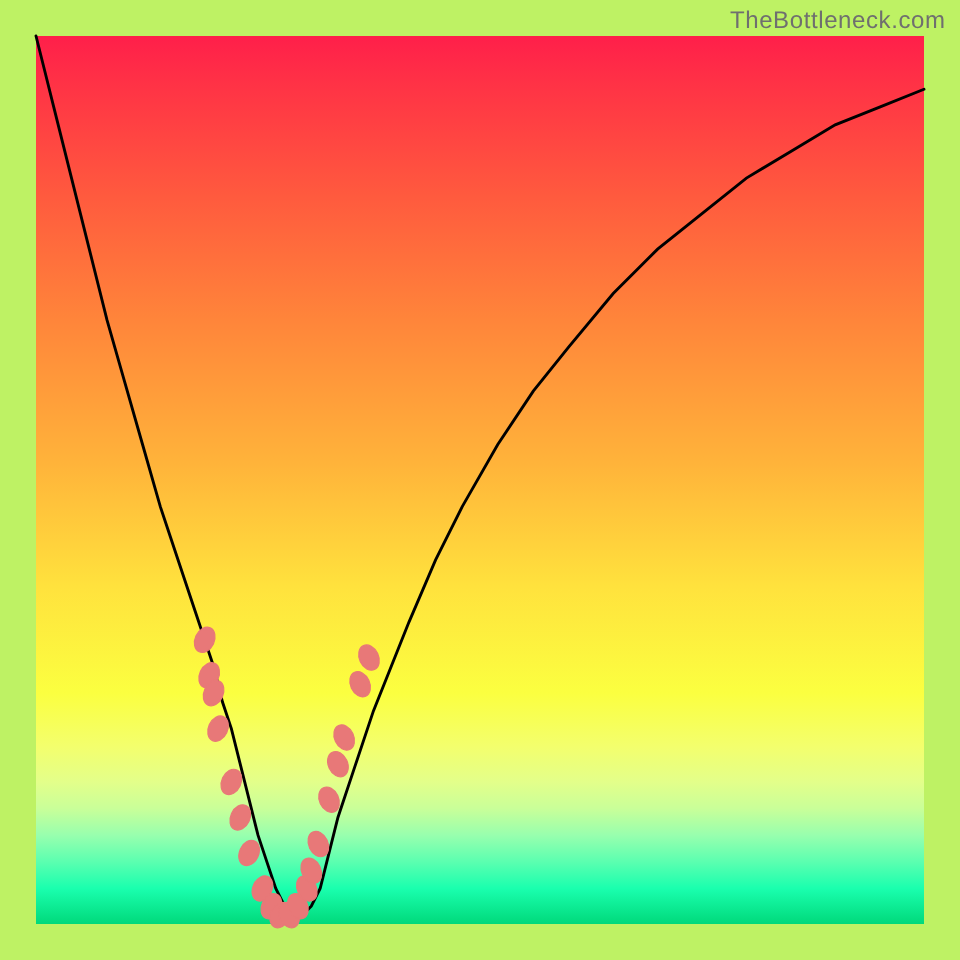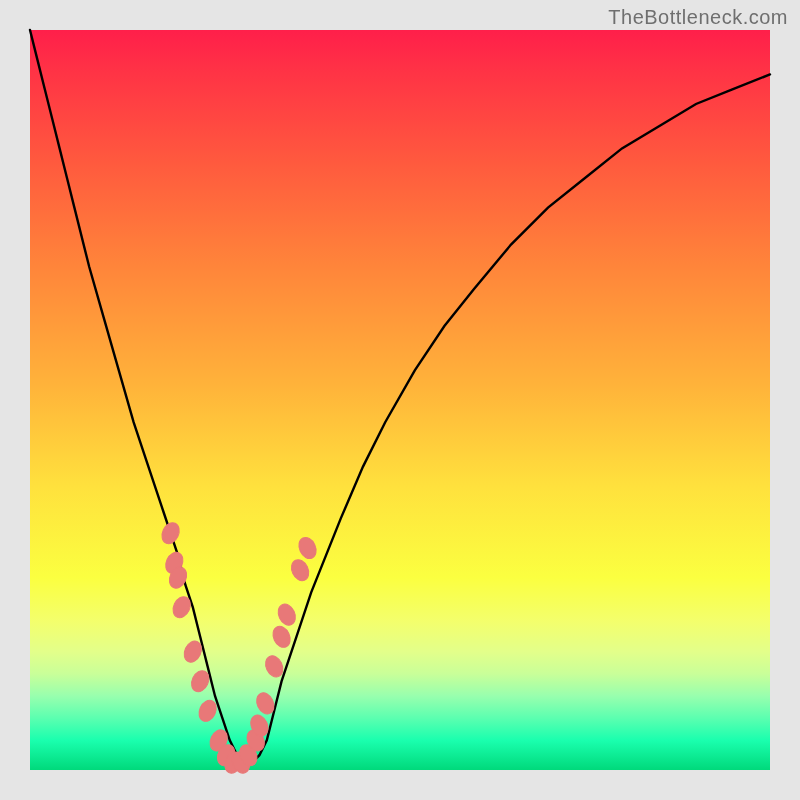--- a/index.html
+++ b/index.html
@@ -10,21 +10,21 @@
     overflow: hidden;
     background: #000;
     font-family: Arial, Helvetica, sans-serif;
   }
   .frame {
     position: absolute;
     left: 0;
     top: 0;
     width: 800px;
     height: 800px;
-    background: #e5e5e5;
+    background: #bef264;
   }
   .plot-area {
     position: absolute;
     left: 30px;
     top: 30px;
     width: 740px;
     height: 740px;
     
     background: linear-gradient(to bottom,
       #ff1f4a 0%,

